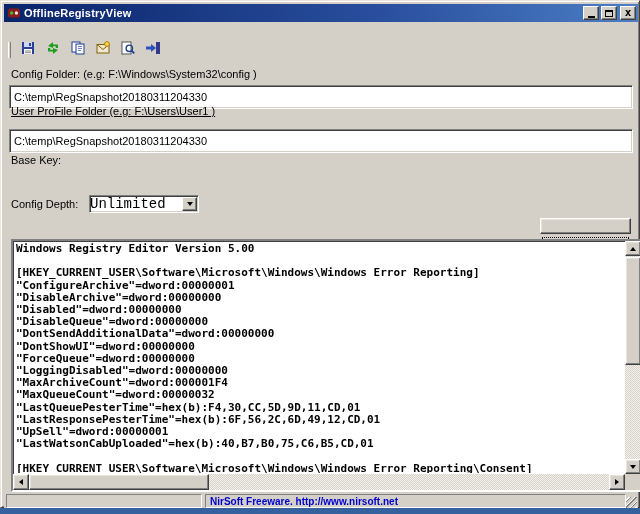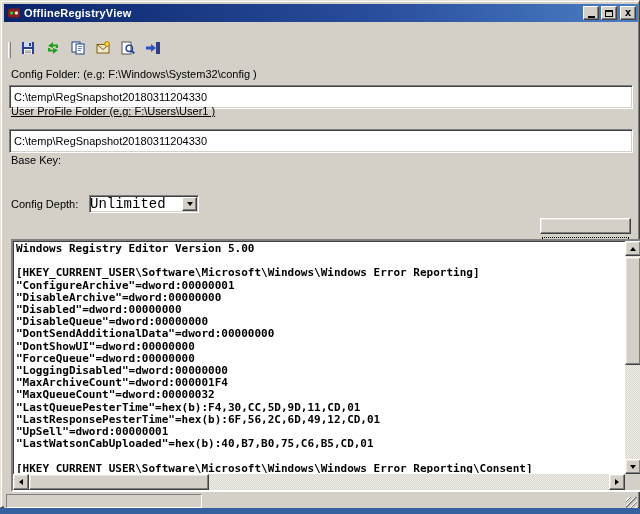--- a/index.html
+++ b/index.html
@@ -288,18 +288,21 @@
       <span class="scrollbtn btn-right">
           <span class="arr-right"></span>
         </span>
     </div>
 
     <div class="scroll-corner"></div>
   </div>
 
   <div class="statusbar">
     <div class="status-pane status-pane-left"></div>
+    <div class="status-pane status-pane-right">
+      <span class="status-text">NirSoft Freeware.  http://www.nirsoft.net</span>
+    </div>
     <div class="resize-grip"></div>
   </div>
 
 </div>
 
 <div class="desktop-strip"></div>
 
 </body></html>

